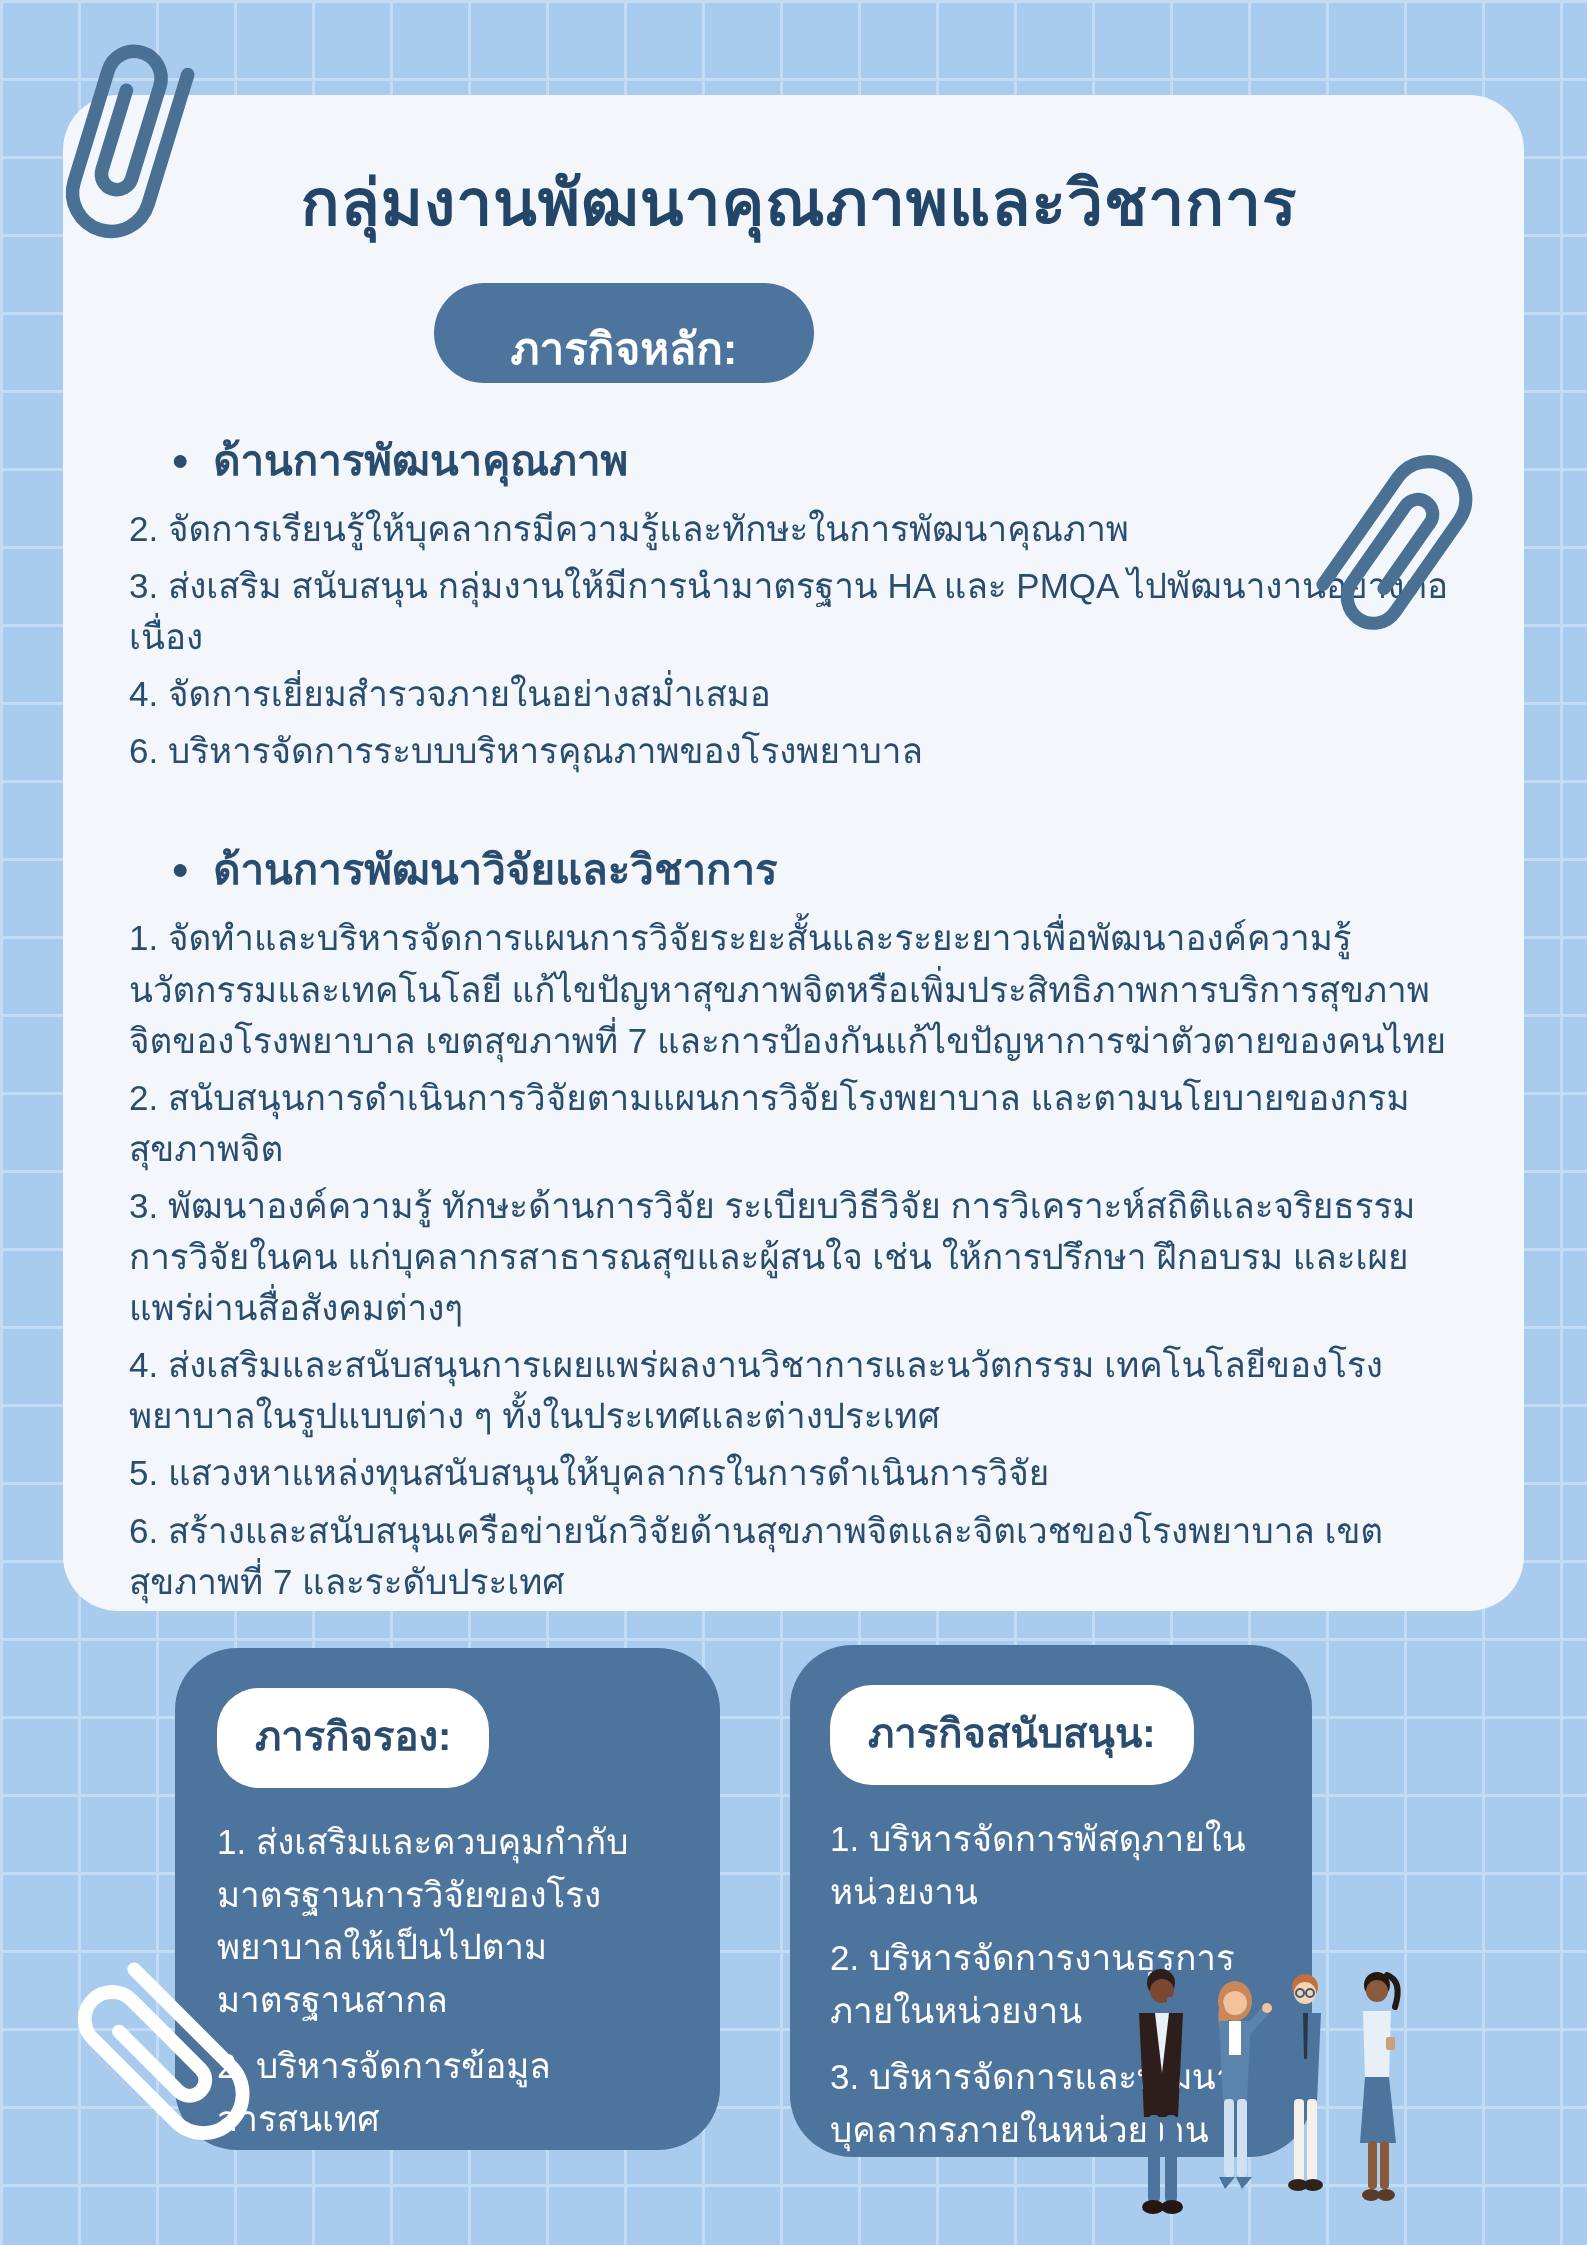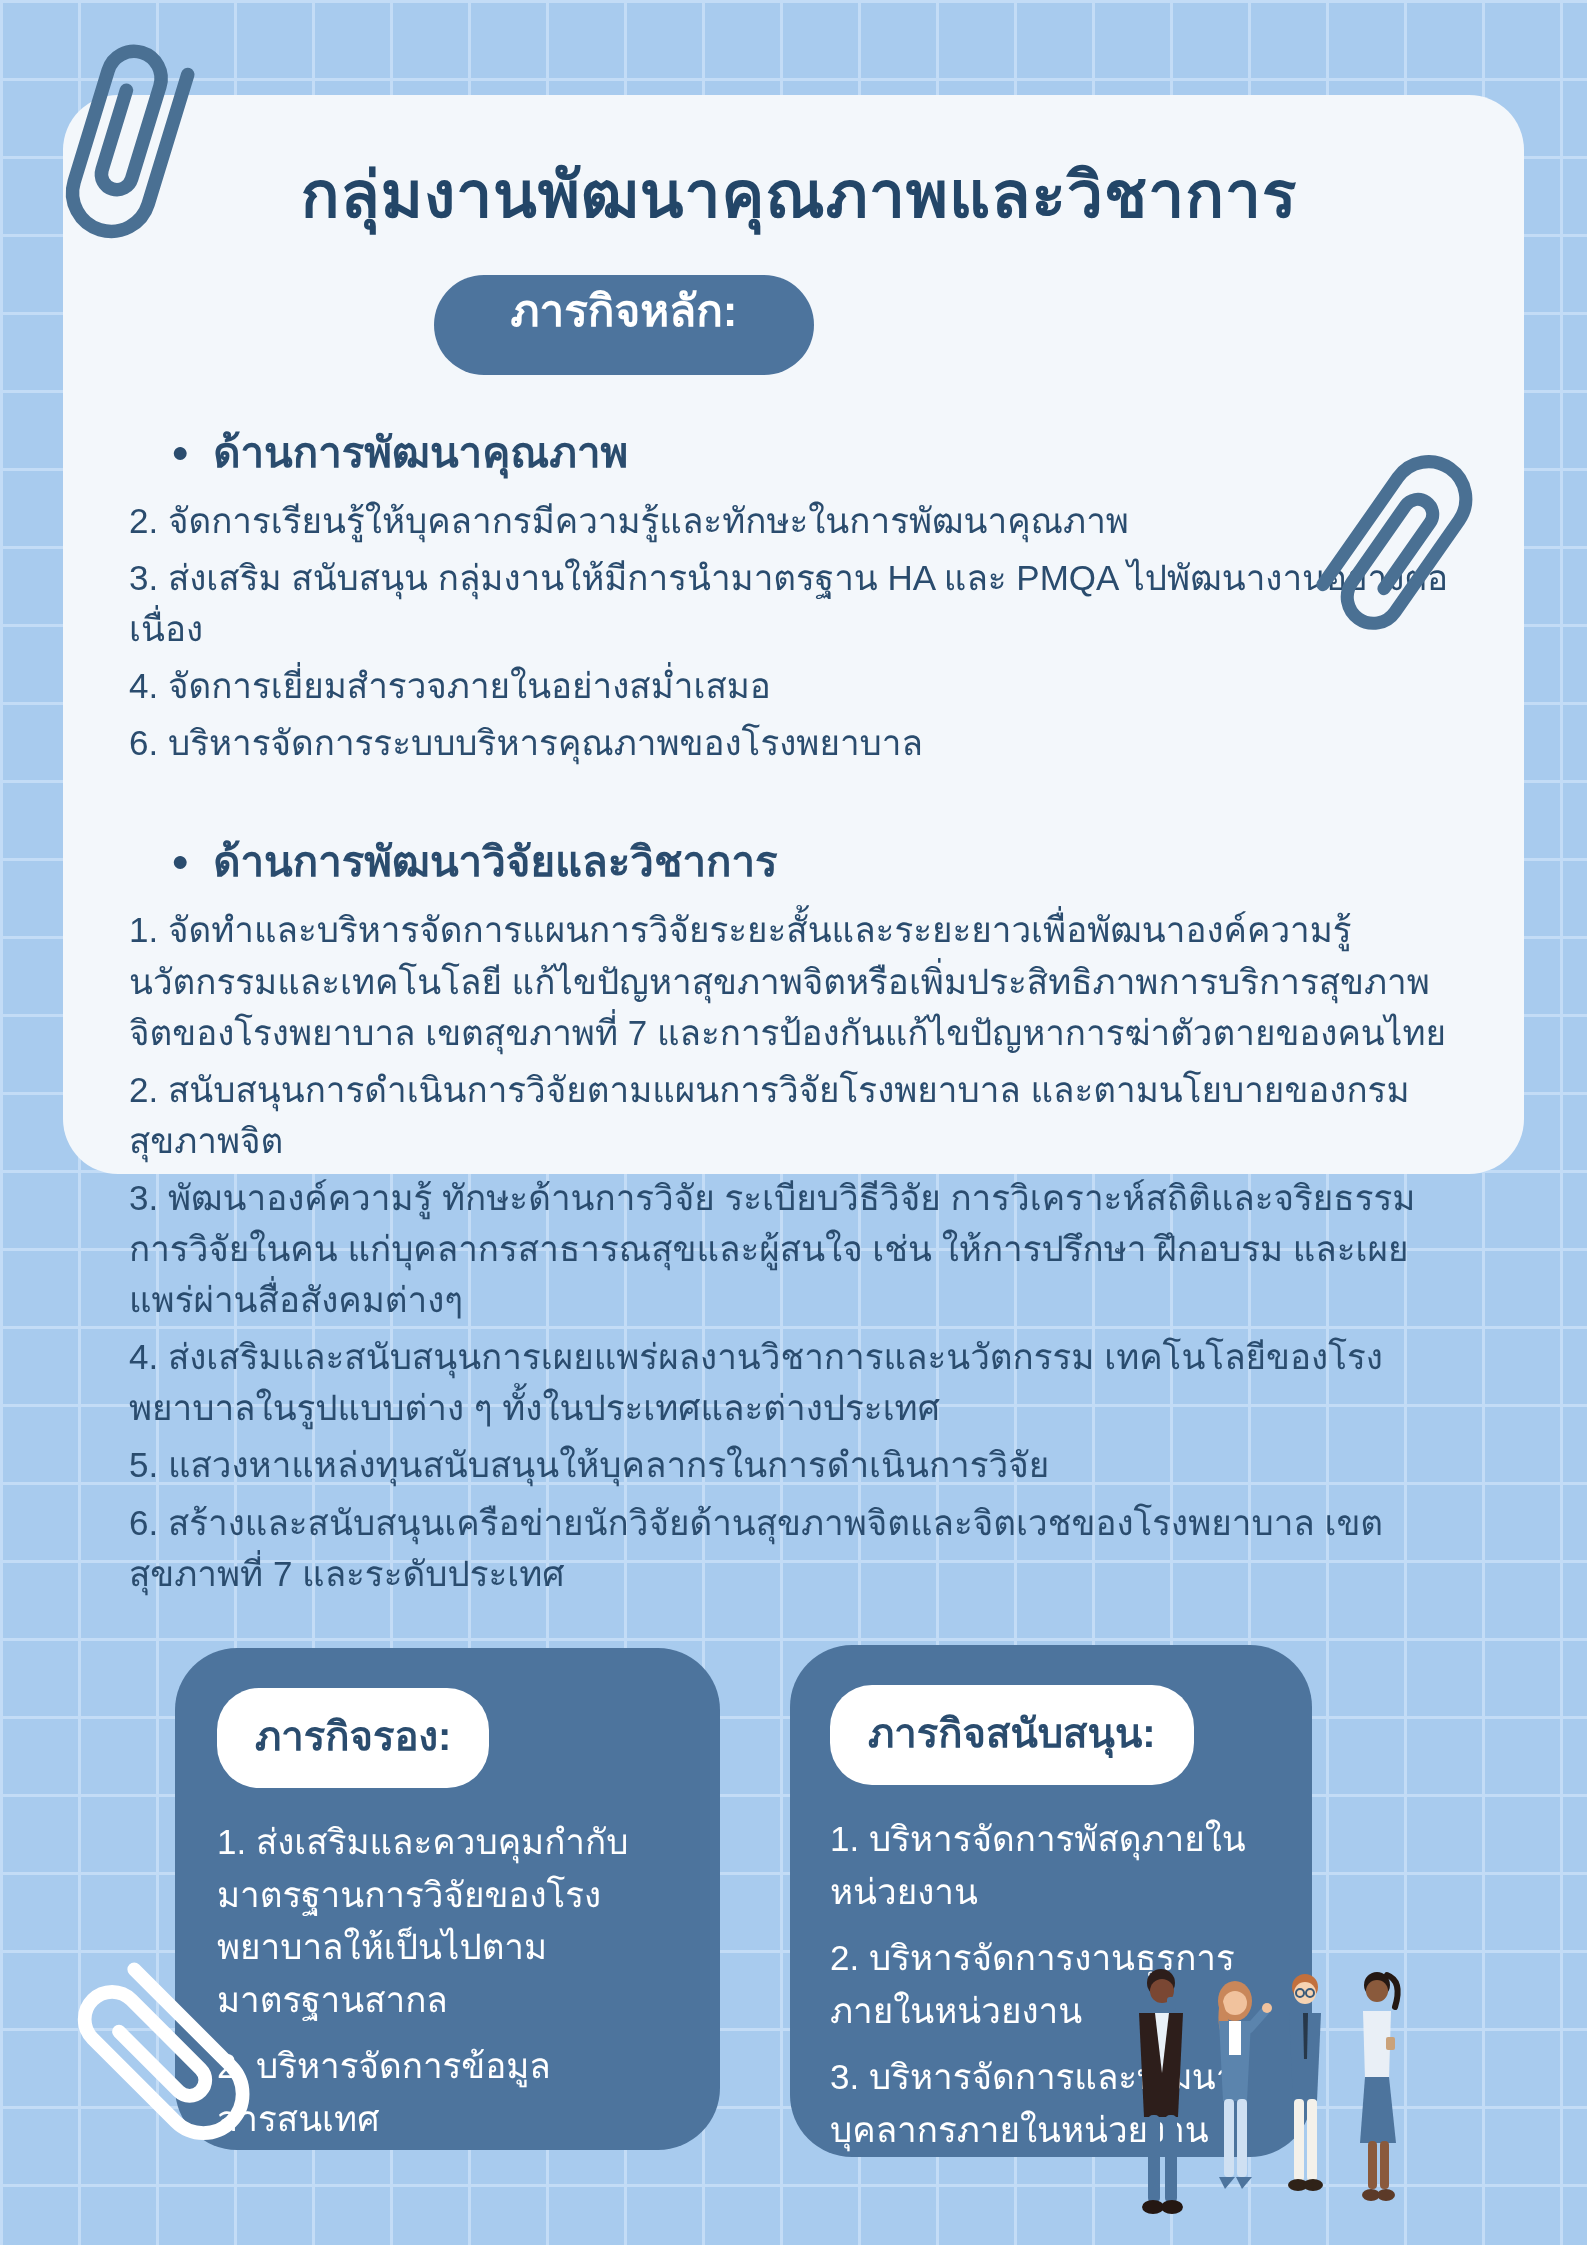--- a/index.html
+++ b/index.html
@@ -12,39 +12,39 @@
       linear-gradient(90deg, #c3dcf6 3px, transparent 3px);
     background-size:78px 78px;
     overflow:hidden;
     font-family:"Liberation Sans", sans-serif;
     color:#2a4c6e;
   }
 
   
   .main-card {
     position:absolute; left:63px; top:95px;
-    width:1461px; height:1079px;
+    width:1461px; height:1516px;
     background:#f3f7fb;
     border-radius:55px;
     box-sizing:border-box;
-    padding:20px 55px 0 66px;
+    padding:28px 55px 0 66px;
   }
   .title {
     margin:28px 0 0;
     text-align:center;
     font-size:64px; font-weight:700;
     color:#234668;
     letter-spacing:1px;
   }
   .main-pill {
     margin:30px 0 0 305px;
     width:380px; height:100px;
     background:#4d749d;
     border-radius:50px;
-    display:flex; align-items:flex-start; justify-content:center;
+    display:flex; align-items:flex-end; justify-content:center;
     color:#ffffff; font-size:44px; font-weight:700;
   }
   .section-heading {
     display:flex; align-items:center; gap:24px;
     margin:44px 0 10px 42px;
     font-size:42px; font-weight:700;
     color:#2a4c6e;
   }
   .section-heading .bullet { font-size:30px; line-height:1; }
   .item {

